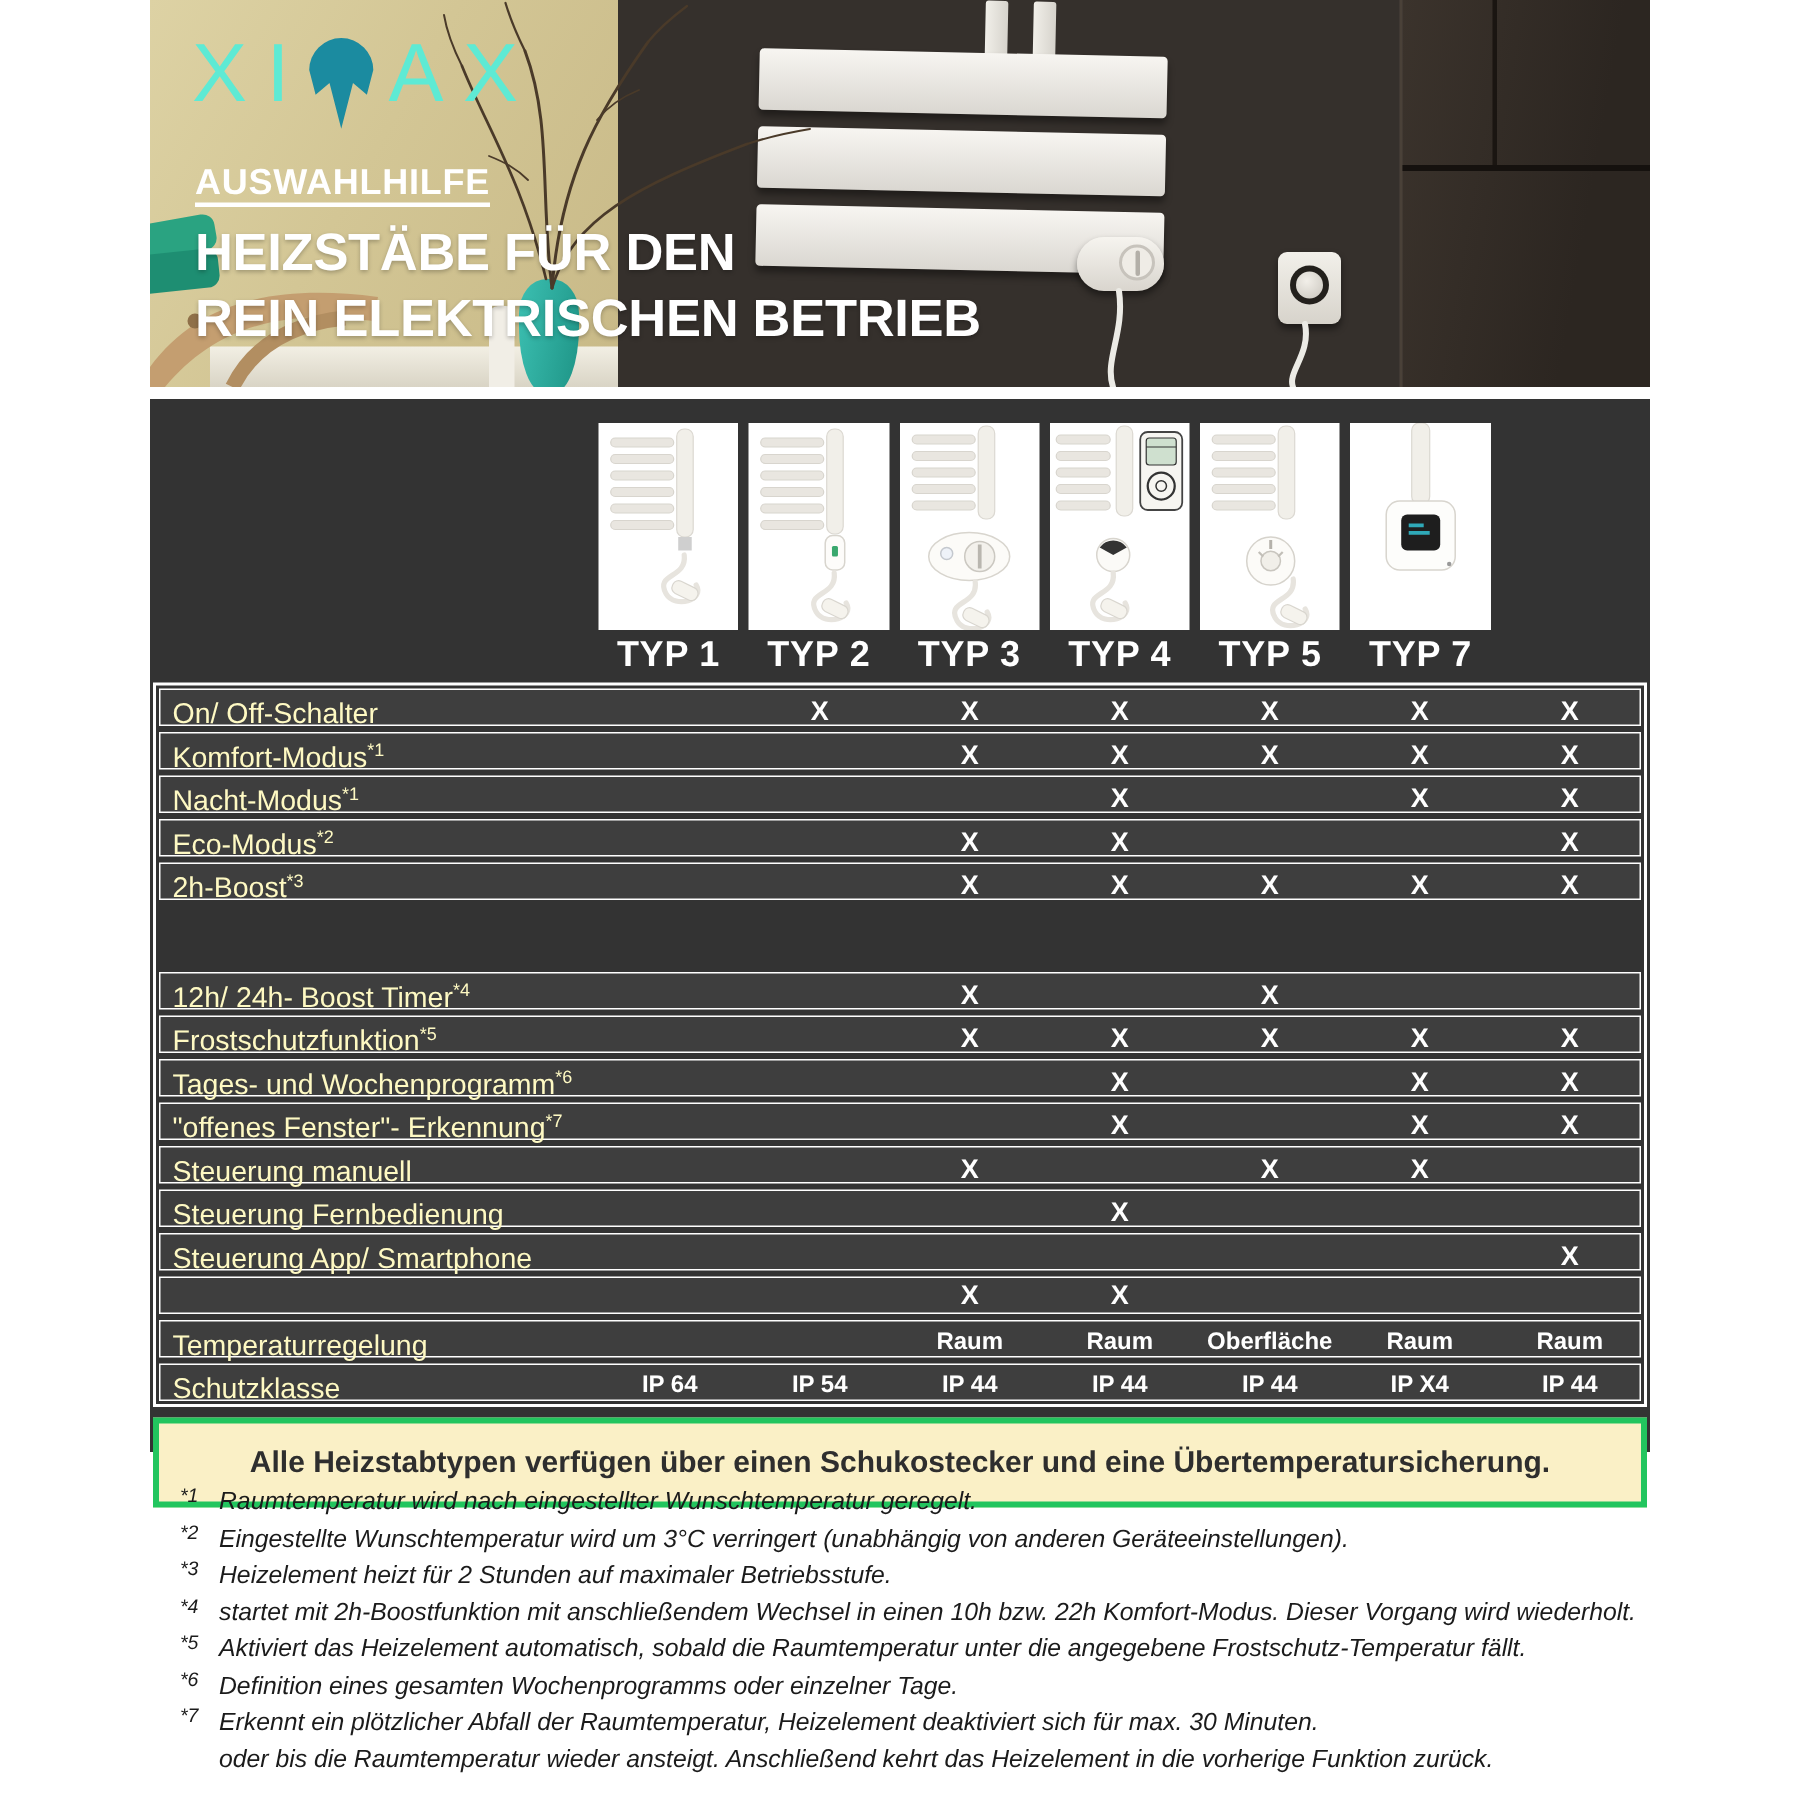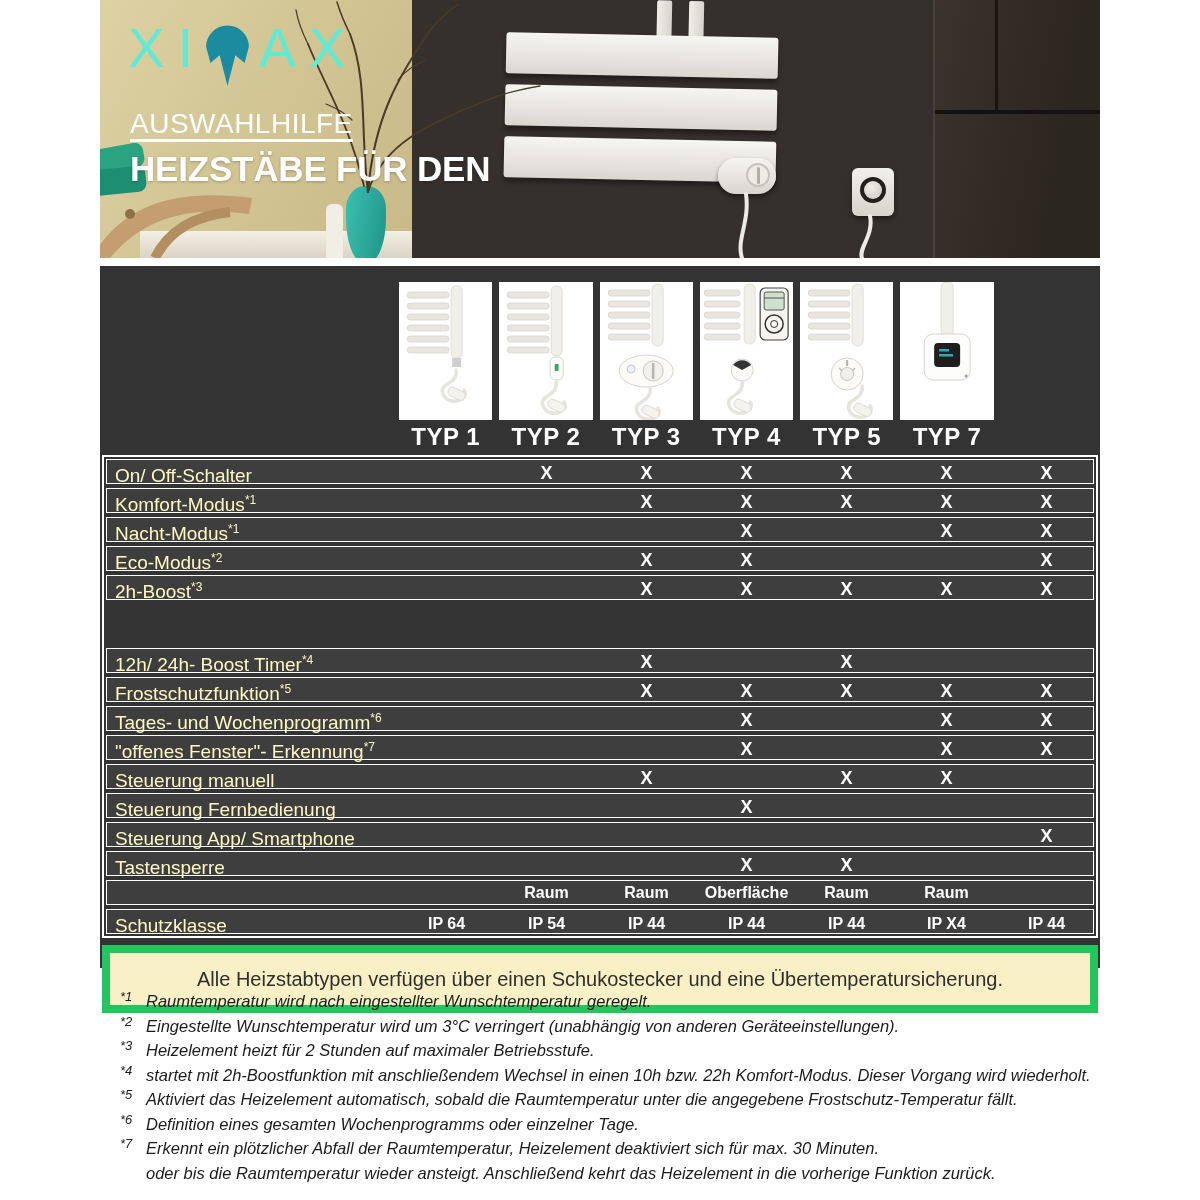--- a/index.html
+++ b/index.html
@@ -43,21 +43,21 @@
   .towel-b{position:absolute;left:-12px;top:168px;width:58px;height:26px;background:#1e8e72;border-radius:8px;transform:rotate(-6deg);}
   .vase{position:absolute;left:246px;top:186px;width:40px;height:76px;
       background:linear-gradient(100deg,#3cc0b2,#1e9486);
       border-radius:46% 46% 42% 42% / 30% 30% 58% 58%;}
   .bottle{position:absolute;left:226px;top:204px;width:17px;height:58px;background:#f1eee6;border-radius:6px 6px 3px 3px;}
   .hero-decor{position:absolute;left:0;top:0;width:1000px;height:258px;}
 
   .logo{position:absolute;left:28px;top:16px;display:flex;align-items:flex-start;
       color:#5eead4;font-size:55px;letter-spacing:13px;font-weight:normal;}
   .logo-m{width:47px;height:72px;margin:4px 8px 0 -2px;}
-  .eyebrow{position:absolute;left:30px;top:108px;color:#fff;font-weight:normal;font-size:28px;letter-spacing:.5px;
+  .eyebrow{position:absolute;left:30px;top:108px;color:#fff;font-weight:bold;font-size:24px;letter-spacing:.5px;
       text-decoration:underline;text-decoration-thickness:3px;text-underline-offset:6px;}
   .h-title{position:absolute;left:30px;color:#fff;font-weight:bold;font-size:35px;letter-spacing:-.2px;
       text-shadow:0 1px 3px rgba(0,0,0,.25);}
   .h-title.l1{top:149px;} .h-title.l2{top:193px;}
 
   
   .tablewrap{position:absolute;left:100px;top:266px;width:1000px;height:702px;background:#333333;
       box-sizing:border-box;padding:16px 6px 0;}
   .thead{display:grid;grid-template-columns:286px repeat(7,1fr);column-gap:7px;}
   .hcol{display:flex;flex-direction:column;}
@@ -66,23 +66,23 @@
   .typlabel{margin-top:4px;text-align:center;color:#fff;font-weight:bold;font-size:24px;letter-spacing:.5px;line-height:26px;}
 
   .rows{margin:5px -4px 0;border:2px solid #fff;padding:2px;display:flex;flex-direction:column;row-gap:4px;}
   .frow{display:grid;grid-template-columns:286px repeat(7,1fr);column-gap:7px;align-items:center;
       height:25px;border:1px solid #fff;background:#3e3e3e;box-sizing:border-box;}
   .flabel{color:#fef9c3;font-size:19px;padding-left:8px;white-space:nowrap;line-height:22px;}
   .flabel sup{font-size:12px;}
   .cval{text-align:center;color:#fff;font-weight:bold;font-size:18px;}
   .cval.small{font-size:16px;}
 
-  .note{margin:7px -4px 0;height:52px;background:#faf0c6;border:8px solid #22c55e;
+  .note{margin:7px -4px 0;height:52px;background:#faf0c6;border:4px solid #22c55e;
       display:flex;align-items:center;justify-content:center;
-      font-weight:normal;font-size:20px;color:#2e2e2e;}
+      font-weight:bold;font-size:20px;color:#2e2e2e;}
 
   
   .footnotes{position:absolute;left:120px;top:992px;width:1000px;color:#1b1b1b;
       font-style:italic;font-size:16.5px;}
   .fline{display:flex;align-items:flex-start;margin-bottom:6px;line-height:18.5px;}
   .fmark{font-size:13px;min-width:20px;margin-right:6px;position:relative;top:-4px;font-style:italic;}
   .ftext{flex:1;}
 </style>
 </head>
 <body>
@@ -136,20 +136,21 @@
 
     <div class="logo">
       <span>XI</span>
       <svg class="logo-m" viewBox="0 0 66 92">
         <path d="M 33 3 A 30 30 0 0 1 63 33 L 57 56 L 44 45 L 33 88 L 22 45 L 9 56 L 3 33 A 30 30 0 0 1 33 3 Z" fill="#1b8ba0"></path>
       </svg>
       <span>AX</span>
     </div>
     <div class="eyebrow">AUSWAHLHILFE</div>
     <div class="h-title l1">HEIZSTÄBE FÜR DEN</div>
+    <div class="h-title l2">REIN ELEKTRISCHEN BETRIEB</div>
   </div>
 
   <div class="tablewrap" style="background: rgb(51, 51, 51);">
     <div class="thead" id="thead">
         <div></div>
         <div class="hcol">
           <div class="pcard">
             <svg viewBox="0 0 93 138" preserveAspectRatio="xMidYMid meet">
               <rect x="8" y="10" width="42" height="6" rx="3" fill="#e9e6e0" stroke="#d8d5ce" stroke-width="0.8"></rect>
               <rect x="8" y="21" width="42" height="6" rx="3" fill="#e9e6e0" stroke="#d8d5ce" stroke-width="0.8"></rect>
@@ -383,30 +384,30 @@
           <div class="flabel"><span>Steuerung App/ Smartphone</span><sup></sup></div>
           <div class="cval"></div>
           <div class="cval"></div>
           <div class="cval"></div>
           <div class="cval"></div>
           <div class="cval"></div>
           <div class="cval"></div>
           <div class="cval">X</div>
         </div>
         <div class="frow" style="background: rgb(62, 62, 62);">
-          <div class="flabel"><span>Tastensperre</span><sup></sup></div>
-          <div class="cval"></div>
-          <div class="cval"></div>
-          <div class="cval"></div>
-          <div class="cval">X</div>
-          <div class="cval">X</div>
-          <div class="cval"></div>
-          <div class="cval"></div>
-        </div>
-        <div class="frow" style="background: rgb(62, 62, 62);">
+          <div class="cval"></div>
+          <div class="cval"></div>
+          <div class="cval"></div>
+          <div class="cval">X</div>
+          <div class="cval">X</div>
+          <div class="cval"></div>
+          <div class="cval"></div>
+        </div>
+        <div class="frow" style="background: rgb(62, 62, 62);">
+          <div class="flabel"><span>Temperaturregelung</span><sup></sup></div>
           <div class="cval"></div>
           <div class="cval"></div>
           <div class="cval small">Raum</div>
           <div class="cval small">Raum</div>
           <div class="cval small">Oberfläche</div>
           <div class="cval small">Raum</div>
           <div class="cval small">Raum</div>
         </div>
         <div class="frow" style="background: rgb(62, 62, 62);">
           <div class="flabel"><span>Schutzklasse</span><sup></sup></div>

